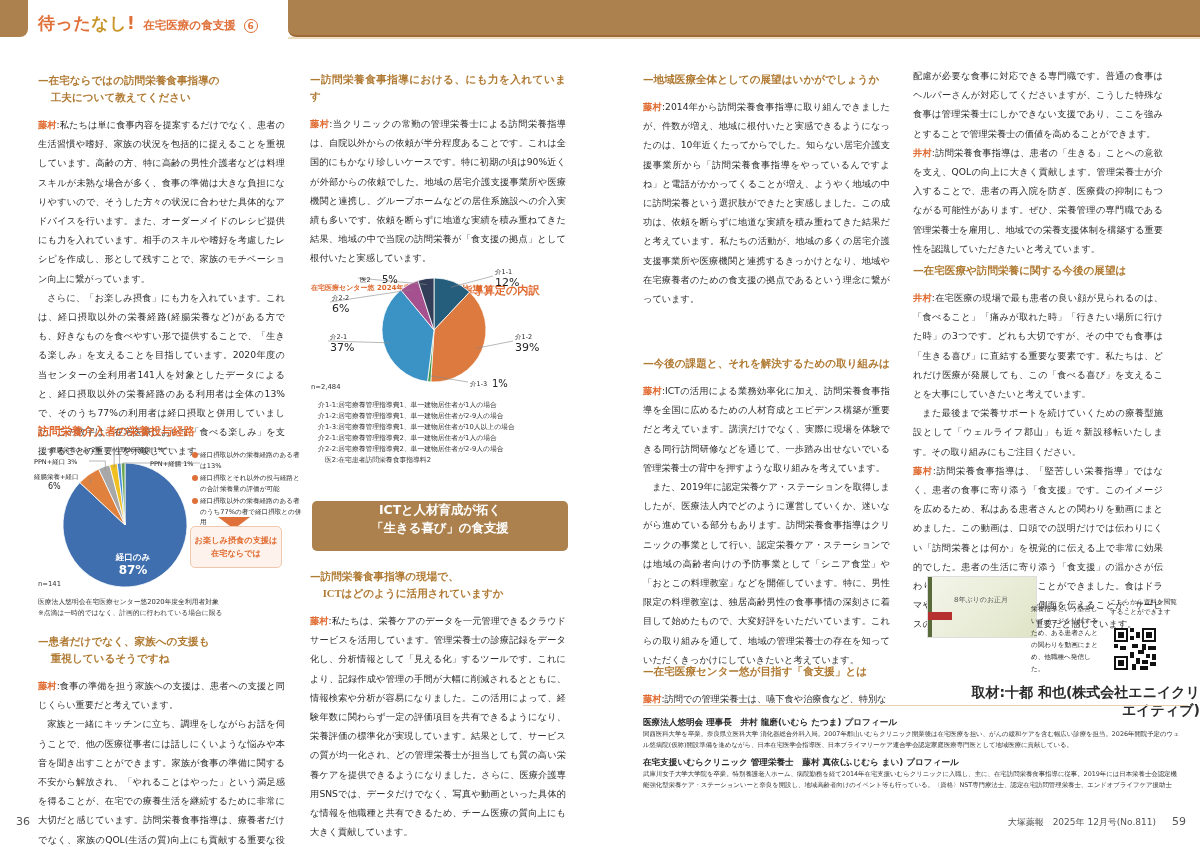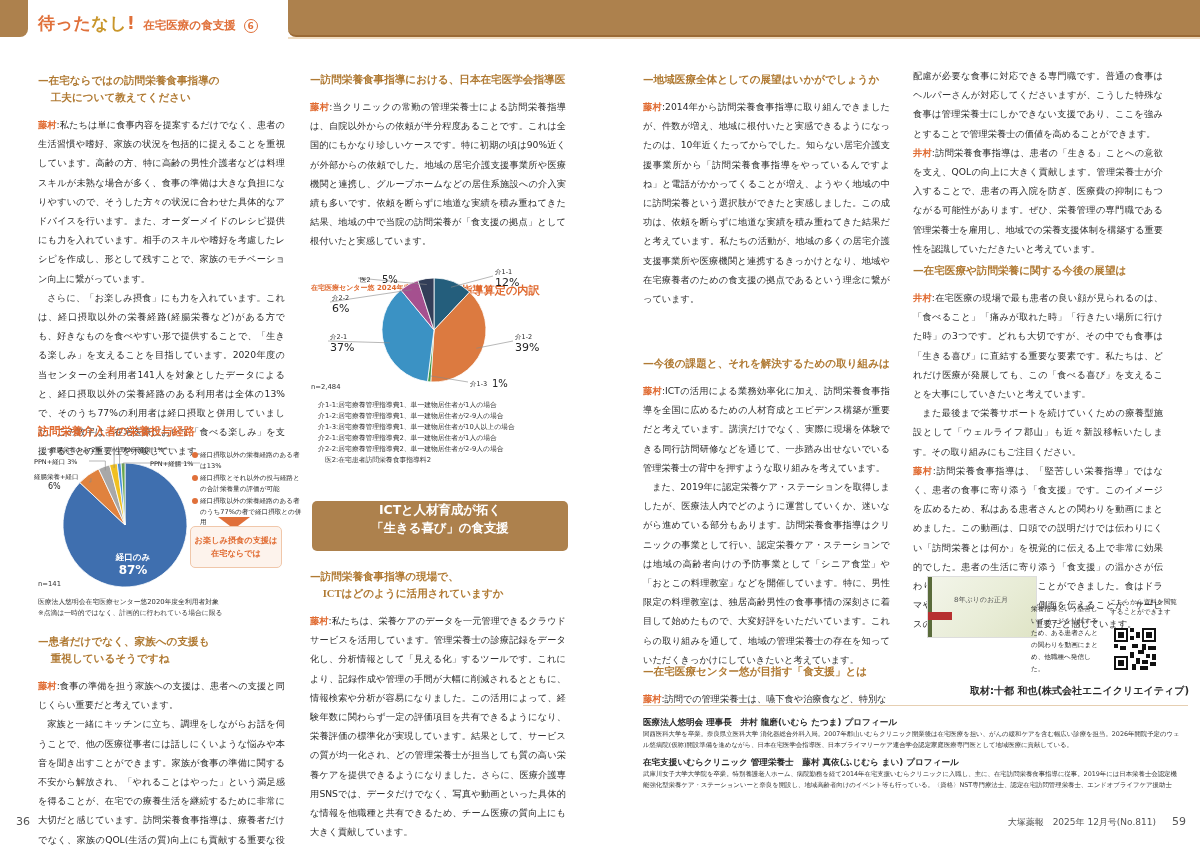--- a/index.html
+++ b/index.html
@@ -37,21 +37,21 @@
 
   .divider { position: absolute; height: 1px; background: #e6cfb2; }
 
   .video-thumb { position: absolute; left: 912px; top: 576px; width: 110px; height: 62px; background: linear-gradient(135deg,#f3f5ea 0%,#e8ecd6 60%,#dfe4c6 100%); border: 1px solid #ddd; margin-left: 15px; }
   .video-thumb .bar { position: absolute; left: 0; top: 0; bottom: 0; width: 4px; background: #5a6b3b; }
   .video-thumb .ribbon { position: absolute; left: 0; top: 35px; width: 24px; height: 8px; background: #b73030; }
   .video-thumb .t1 { position: absolute; left: 26px; top: 18px; font-size: 7px; color: #555; }
   .video-caption { position: absolute; left: 1031px; top: 603px; width: 70px; font-size: 6.6px; line-height: 12px; }
   .qr-caption { position: absolute; left: 1110px; top: 597px; width: 70px; font-size: 6.6px; line-height: 10px; }
   .qr { position: absolute; left: 1114px; top: 628px; width: 42px; height: 42px; }
-  .credit { position: absolute; left: 970px; top: 684px; font-size: 10px; font-weight: bold; }
+  .credit { position: absolute; left: 970px; top: 684px; font-size: 14px; font-weight: bold; text-align: right; }
 
   .profile { position: absolute; left: 643px; width: 540px; }
   .profile .pt { font-size: 8.6px; font-weight: bold; line-height: 13px; }
   .profile .pb { font-size: 6.4px; line-height: 11px; color: #333; }
 
   .footer-l { position: absolute; left: 16px; top: 815px; font-size: 11px; color: #555; }
   .footer-r { position: absolute; right: 14px; top: 815px; font-size: 11px; color: #555; display: flex; gap: 16px; }
   .footer-r .mag { font-size: 9px; padding-top: 1px; }
 </style>
 </head>
@@ -105,21 +105,21 @@
   <div class="note" style="position:absolute; left:38px; top:597px;"><span>医療法人悠明会在宅医療センター悠2020年度全利用者対象</span><br><span>※点滴は一時的ではなく、計画的に行われている場合に限る</span></div>
 </div>
 
 <div class="col" style="left:38px; top:633px; width:247px;">
   <div class="q"><span>—患者だけでなく、家族への支援も</span><span class="l2">重視しているそうですね</span></div>
   <p><span class="sp">藤村</span><span>:食事の準備を担う家族への支援は、患者への支援と同じくらい重要だと考えています。</span></p>
   <p class="indent">家族と一緒にキッチンに立ち、調理をしながらお話を伺うことで、他の医療従事者には話しにくいような悩みや本音を聞き出すことができます。家族が食事の準備に関する不安から解放され、「やれることはやった」という満足感を得ることが、在宅での療養生活を継続するために非常に大切だと感じています。訪問栄養食事指導は、療養者だけでなく、家族のQOL(生活の質)向上にも貢献する重要な役割を担っています。</p>
 </div>
 
 <div class="col" style="left:310px; top:71px; width:256px;">
-  <div class="q">—訪問栄養食事指導における、日本在宅医学会指導医</div>
+  <div class="q">—訪問栄養食事指導における、にも力を入れています</div>
   <p><span class="sp">藤村</span><span>:当クリニックの常勤の管理栄養士による訪問栄養指導は、自院以外からの依頼が半分程度あることです。これは全国的にもかなり珍しいケースです。特に初期の頃は90%近くが外部からの依頼でした。地域の居宅介護支援事業所や医療機関と連携し、グループホームなどの居住系施設への介入実績も多いです。依頼を断らずに地道な実績を積み重ねてきた結果、地域の中で当院の訪問栄養が「食支援の拠点」として根付いたと実感しています。</span></p>
 </div>
 
 <div>
   <div style="position:absolute; left:311px; top:247px; display:flex; align-items:flex-start; gap:6px;margin-top:36px;">
     <span class="chart-small" style="color:#e06a30; font-weight:bold;">在宅医療センター悠 2024年度</span>
     <span class="chart-title">訪問栄養指導算定の内訳</span>
   </div>
   <svg id="pie2" style="position:absolute; left:300px; top:262px;" width="270" height="130">
       <path d="M134,68 L134,16 A52,52 0 0 1 169.5964495082918,30.0936313740866 Z" fill="#245e7c" stroke="#fff" stroke-width="0.8"></path>

